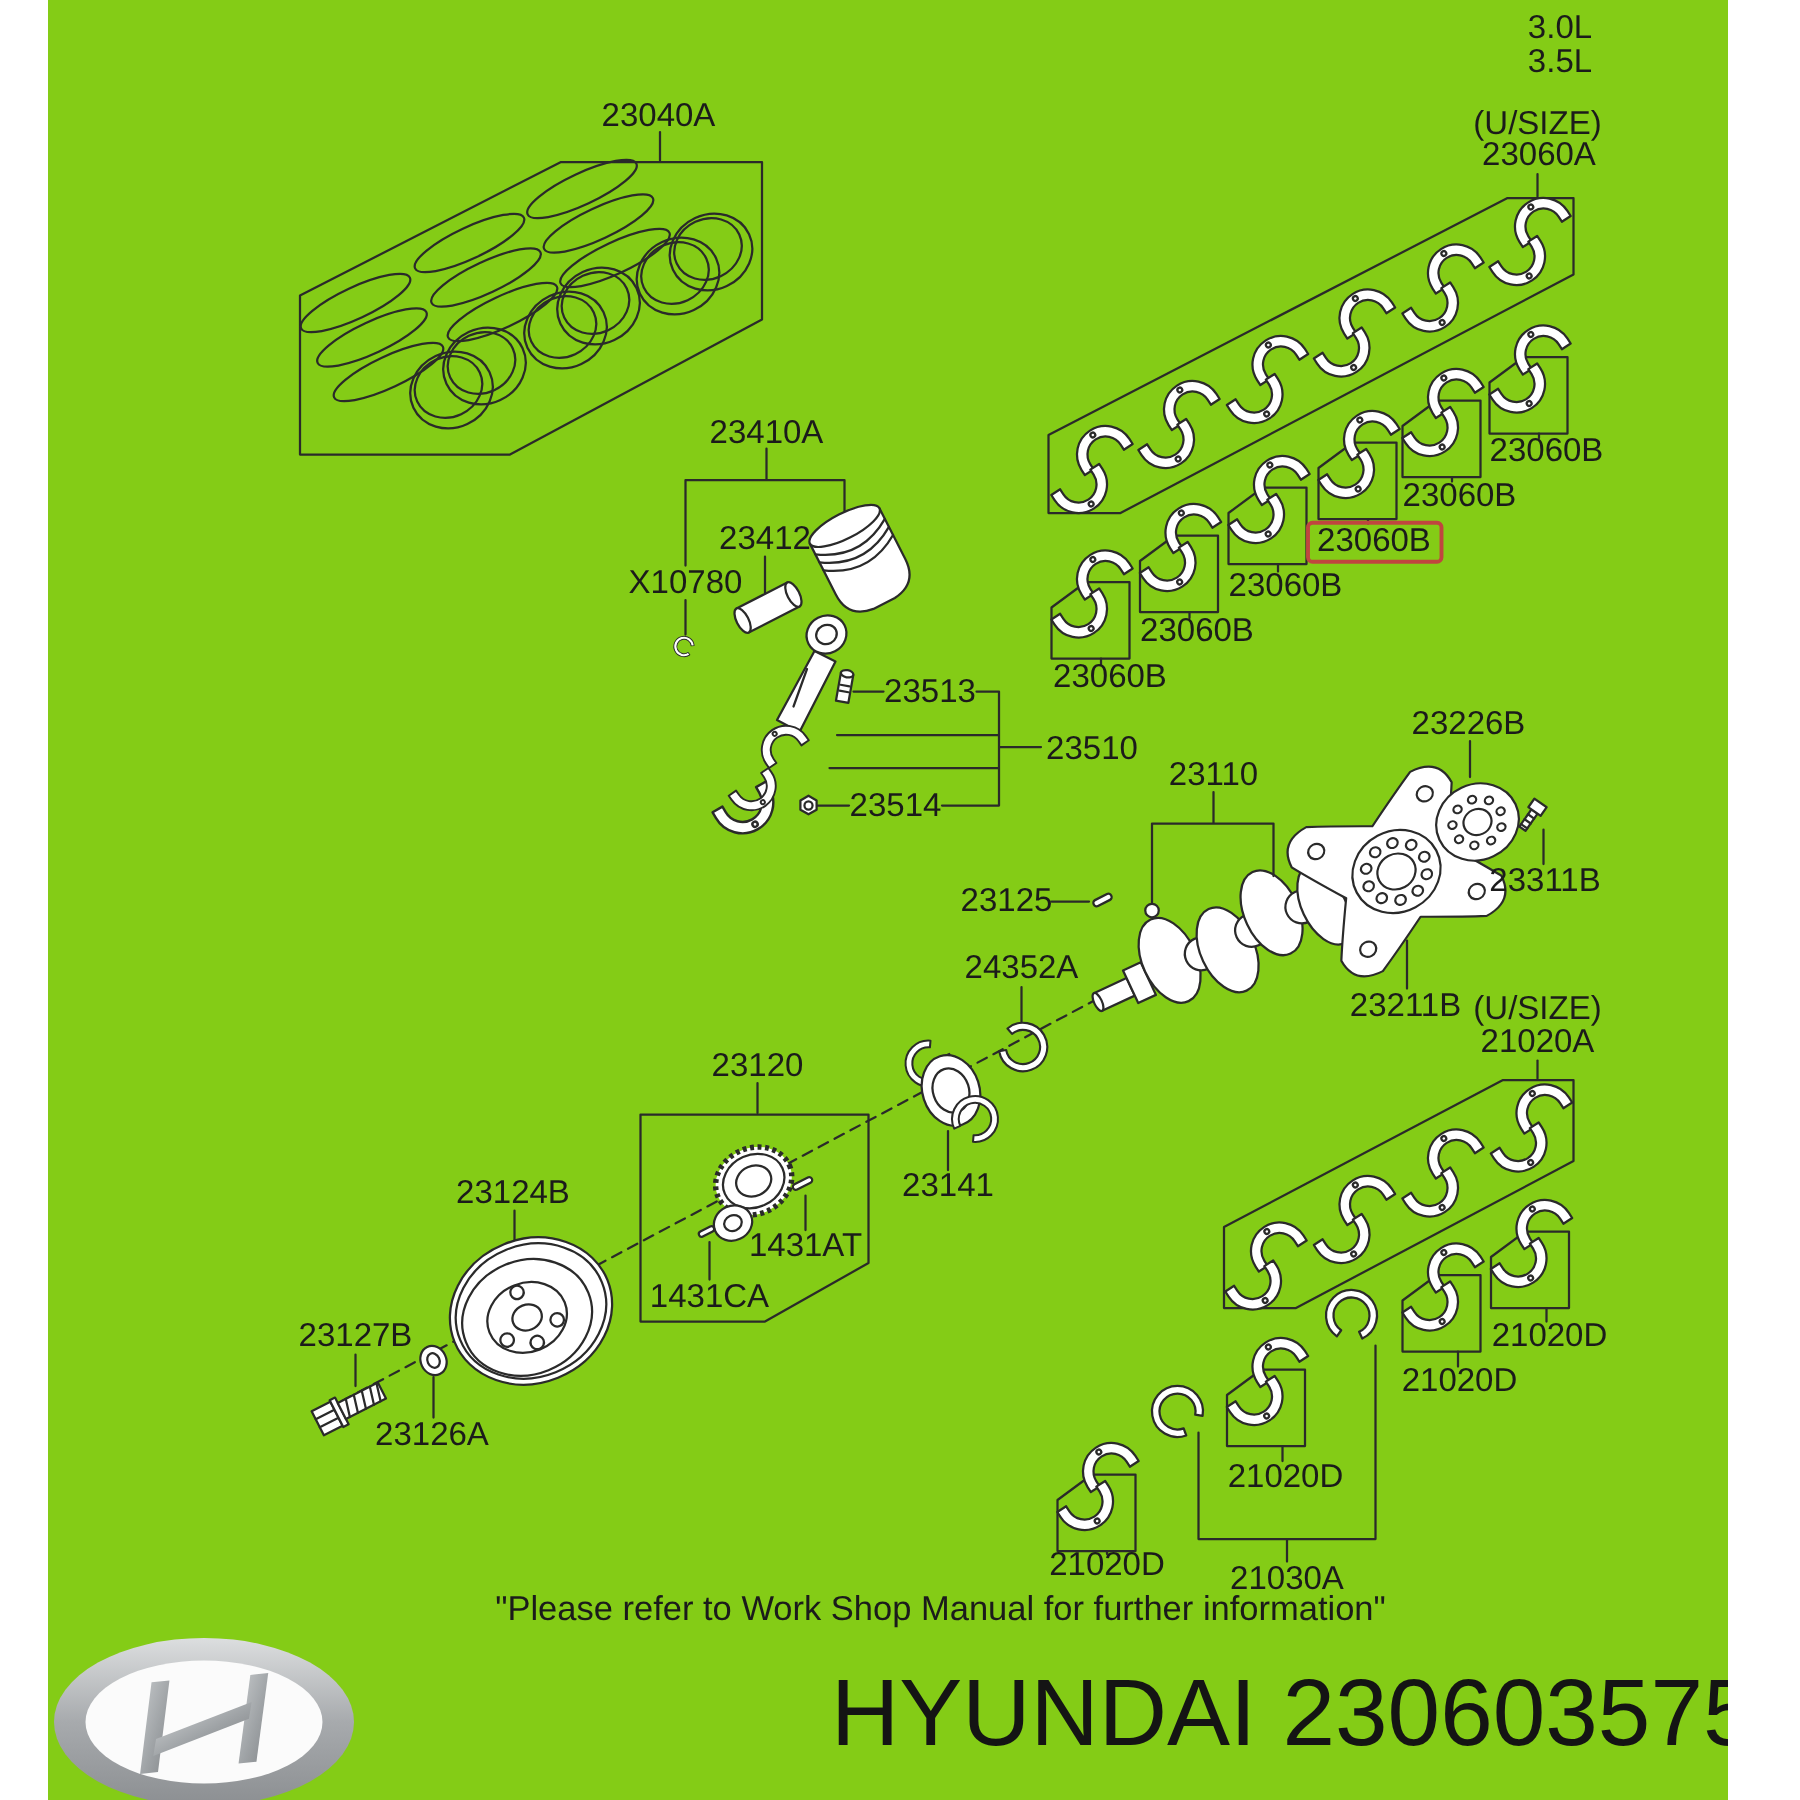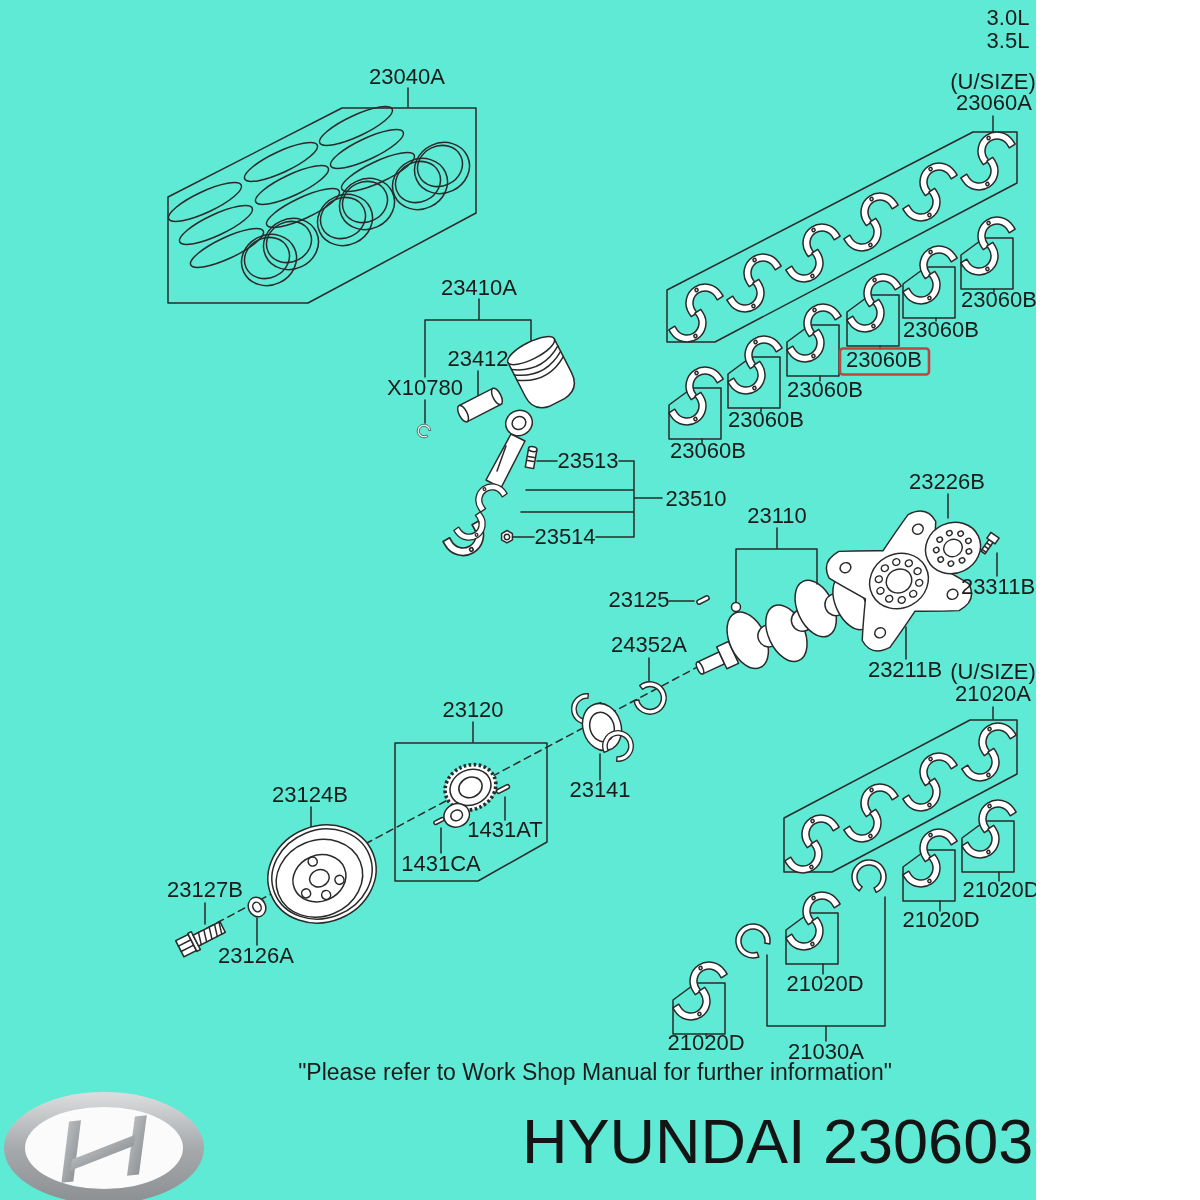--- a/index.html
+++ b/index.html
@@ -1,17 +1,17 @@
 <!DOCTYPE html>
 <html><head>
 <meta charset="utf-8">
 <style>
   html,body{margin:0;padding:0;background:#fff;}
-  .stage{position:relative;width:1036px;height:1200px;background:#5eead4;overflow:hidden;
-         font-family:"Liberation Sans",sans-serif;}
+  .stage{position:relative;width:1120px;height:1200px;background:#84cc16;overflow:hidden;
+         font-family:"Liberation Sans",sans-serif;margin-left:32px;}
   svg{display:block;}
   .ln{fill:none;stroke:#2a2a2a;stroke-width:1.5;stroke-linejoin:round;stroke-linecap:round;}
   .pt{fill:#ffffff;stroke:#2a2a2a;stroke-width:1.5;stroke-linejoin:round;}
   .teeth{fill:#fff;stroke:#2a2a2a;stroke-width:3.6;stroke-dasharray:2.6 2.4;}
   .dash{stroke-dasharray:7 5;}
   .lbl{font-family:"Liberation Sans",sans-serif;font-size:22px;fill:#1b1b1b;text-anchor:middle;}
   .note{font-family:"Liberation Sans",sans-serif;font-size:23px;fill:#1b1b1b;text-anchor:middle;}
   .brand{font-family:"Liberation Sans",sans-serif;font-size:63px;fill:#141414;}
 </style>
 </head>

